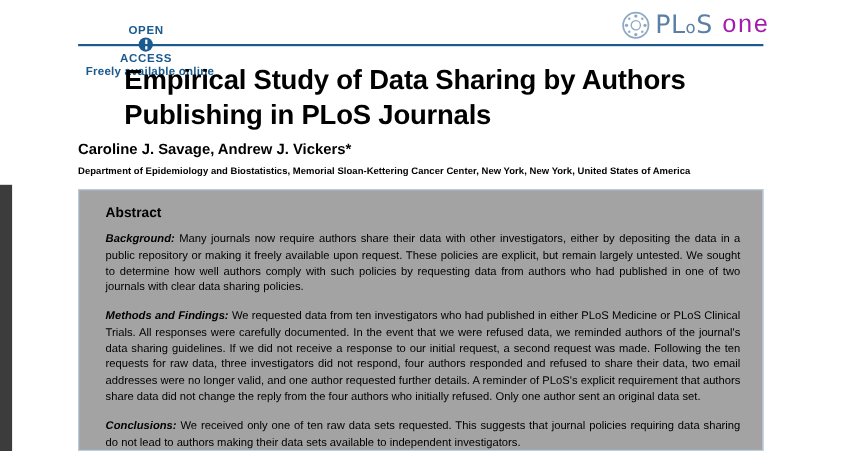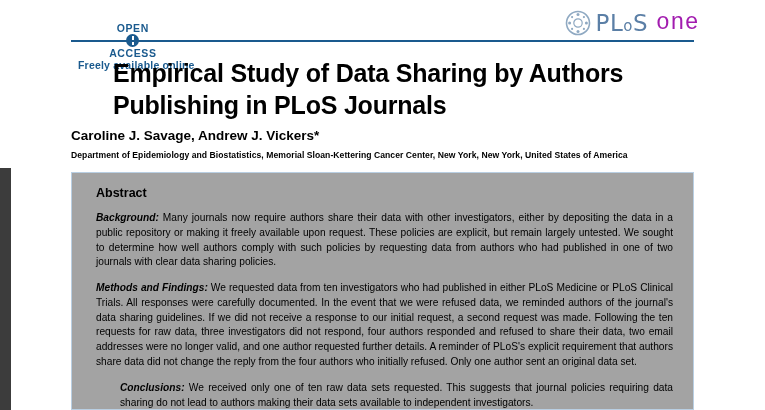--- a/index.html
+++ b/index.html
@@ -201,21 +201,20 @@
     font-size: 10.2px;
     line-height: 1.45;
     color: #000;
     text-align: justify;
   }
   .abstract-para {
     margin: 0 0 11px 0;
   }
   .abstract-para:last-child {
     margin-bottom: 0;
-    margin-left: 24px;
   }
   .run-in {
     font-weight: bold;
     font-style: italic;
   }
 </style>
 </head>
 <body>
 
 <div class="edge-strip">

